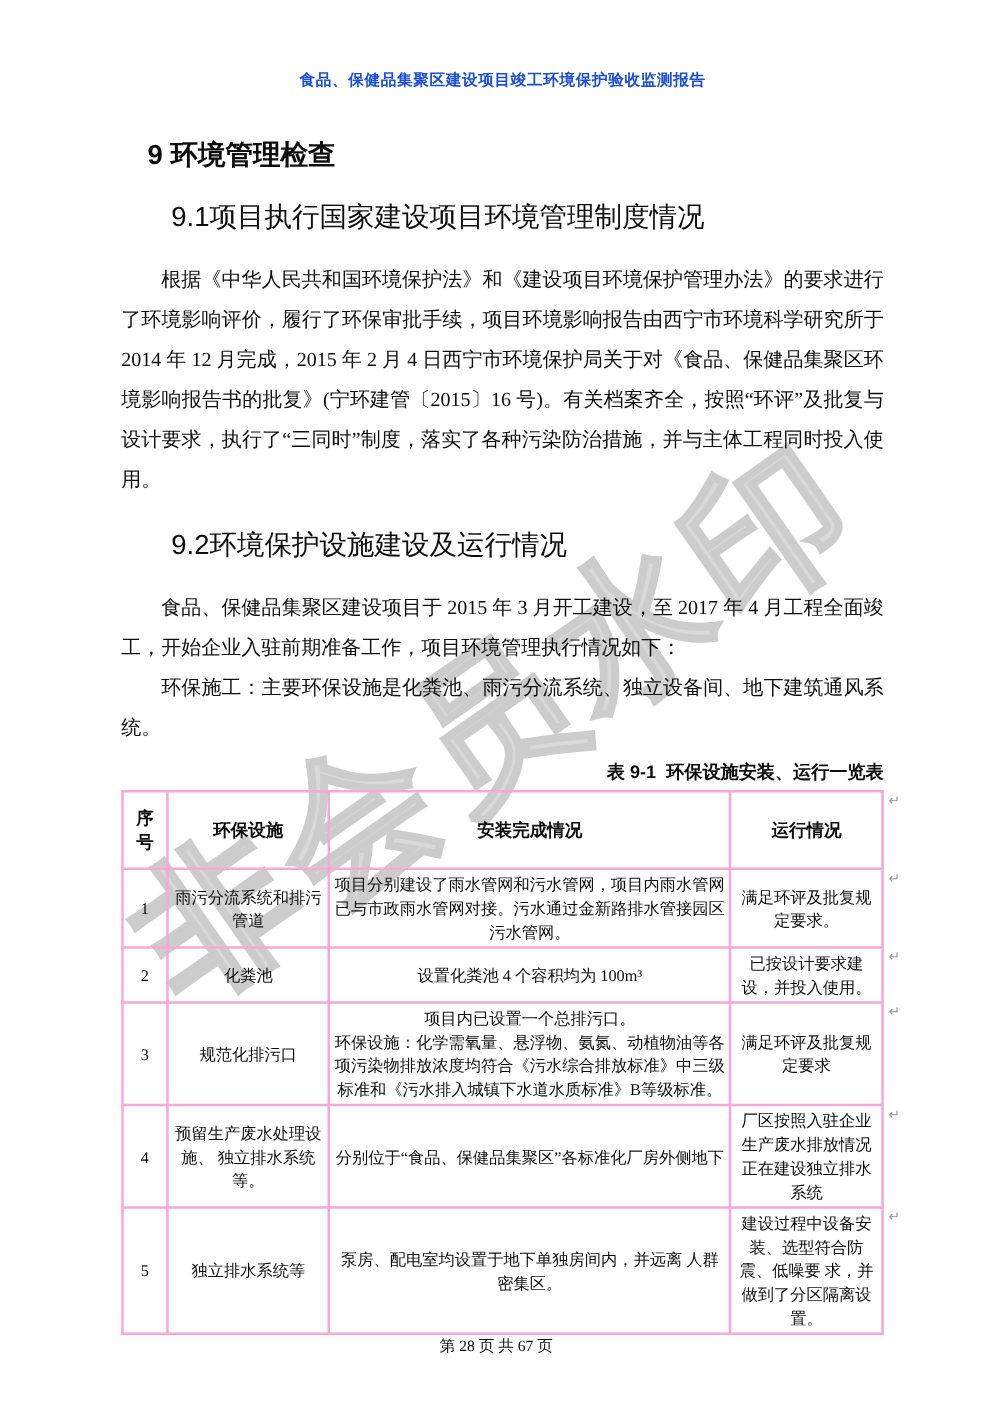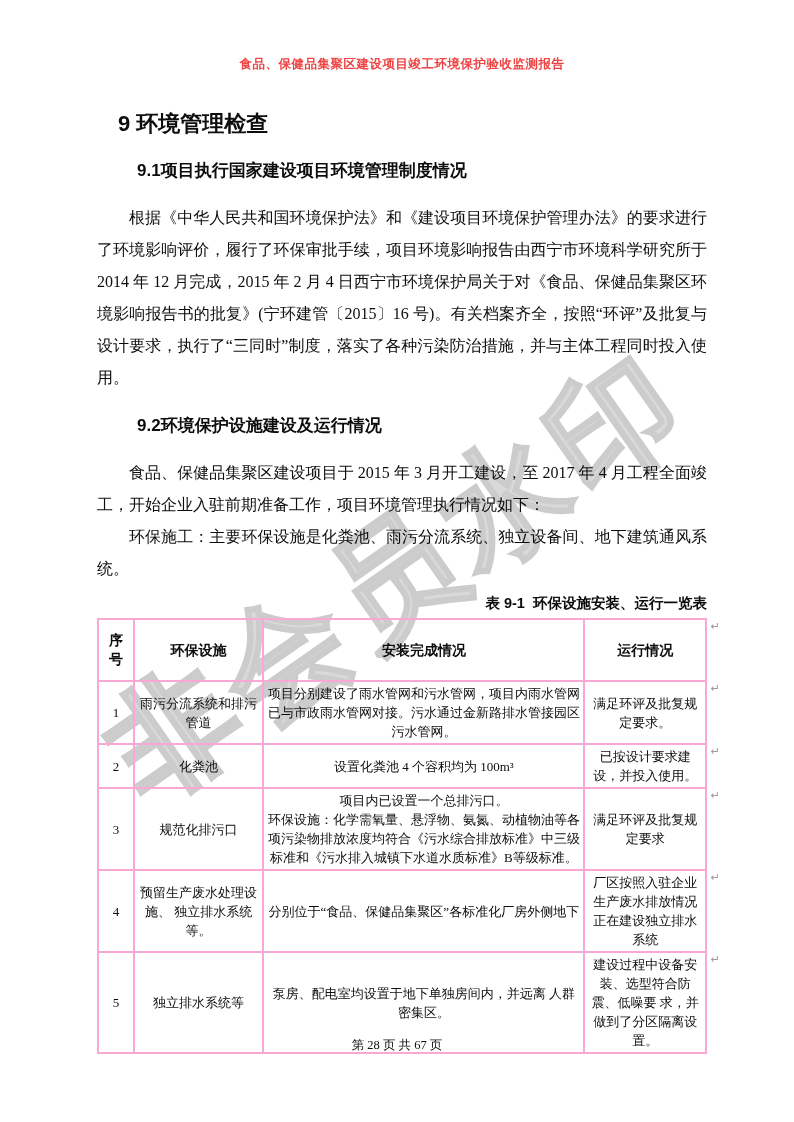--- a/index.html
+++ b/index.html
@@ -22,22 +22,22 @@
   .content { position:relative; z-index:1; padding:56px 87px 0 97px; }
   .doc-header {
     text-align:center; font-family:"Liberation Sans", sans-serif;
     font-weight:bold; font-size:12.5px; letter-spacing:0.5px;
   }
   .chapter-heading {
     font-family:"Liberation Sans", sans-serif; font-weight:bold;
     font-size:22px; margin:36px 0 14px 0; padding-left:21px;
   }
   .section-heading {
-    font-family:"Liberation Sans", sans-serif; font-weight:bold;
-    font-size:17px; margin:20px 0; padding-left:40px;
+    font-family:"Liberation Sans", sans-serif; font-weight:normal;
+    font-size:22px; margin:20px 0; padding-left:40px;
   }
   p.body-para {
     font-size:16px; line-height:32px; margin:0;
     text-align:justify; text-indent:2em;
   }
   .table-title {
     font-family:"Liberation Sans", sans-serif; font-weight:bold;
     font-size:14.5px; text-align:right; margin:9px 0 5px 0;
     white-space:pre-wrap;
   }
@@ -55,35 +55,35 @@
     font-size:14px; padding:11px 3px;
   }
   td.cell-install { white-space:pre-line; }
   .row-mark::after {
     content:attr(data-mark);
     position:absolute; right:-15px; top:1px;
     color:#9a9a9a; font-size:11px; line-height:12px;
     font-family:"DejaVu Sans", sans-serif; font-weight:normal;
   }
   .page-footer {
-    position:absolute; left:0; right:0; bottom:68px; z-index:1;
+    position:absolute; left:0; right:0; bottom:36px; z-index:1;
     text-align:center; font-size:12.5px;
     font-family:"Liberation Serif", serif;
   }
 </style>
 </head>
 <body>
 
 <div class="page">
 
   <div class="watermark">非会员水印</div>
 
   <div class="content">
 
-    <div class="doc-header" style="color: #ef4444;">食品、保健品集聚区建设项目竣工环境保护验收监测报告</div>
+    <div class="doc-header" style="color: #1d4ed8;">食品、保健品集聚区建设项目竣工环境保护验收监测报告</div>
 
     <div class="chapter-heading">9 环境管理检查</div>
 
     <div class="section-heading">9.1项目执行国家建设项目环境管理制度情况</div>
 
     <p class="body-para">根据《中华人民共和国环境保护法》和《建设项目环境保护管理办法》的要求进行了环境影响评价，履行了环保审批手续，项目环境影响报告由西宁市环境科学研究所于 2014 年 12 月完成，2015 年 2 月 4 日西宁市环境保护局关于对《食品、保健品集聚区环境影响报告书的批复》(宁环建管〔2015〕16 号)。有关档案齐全，按照“环评”及批复与设计要求，执行了“三同时”制度，落实了各种污染防治措施，并与主体工程同时投入使用。</p>
 
     <div class="section-heading">9.2环境保护设施建设及运行情况</div>
 
     <p class="body-para">食品、保健品集聚区建设项目于 2015 年 3 月开工建设，至 2017 年 4 月工程全面竣工，开始企业入驻前期准备工作，项目环境管理执行情况如下：</p>

